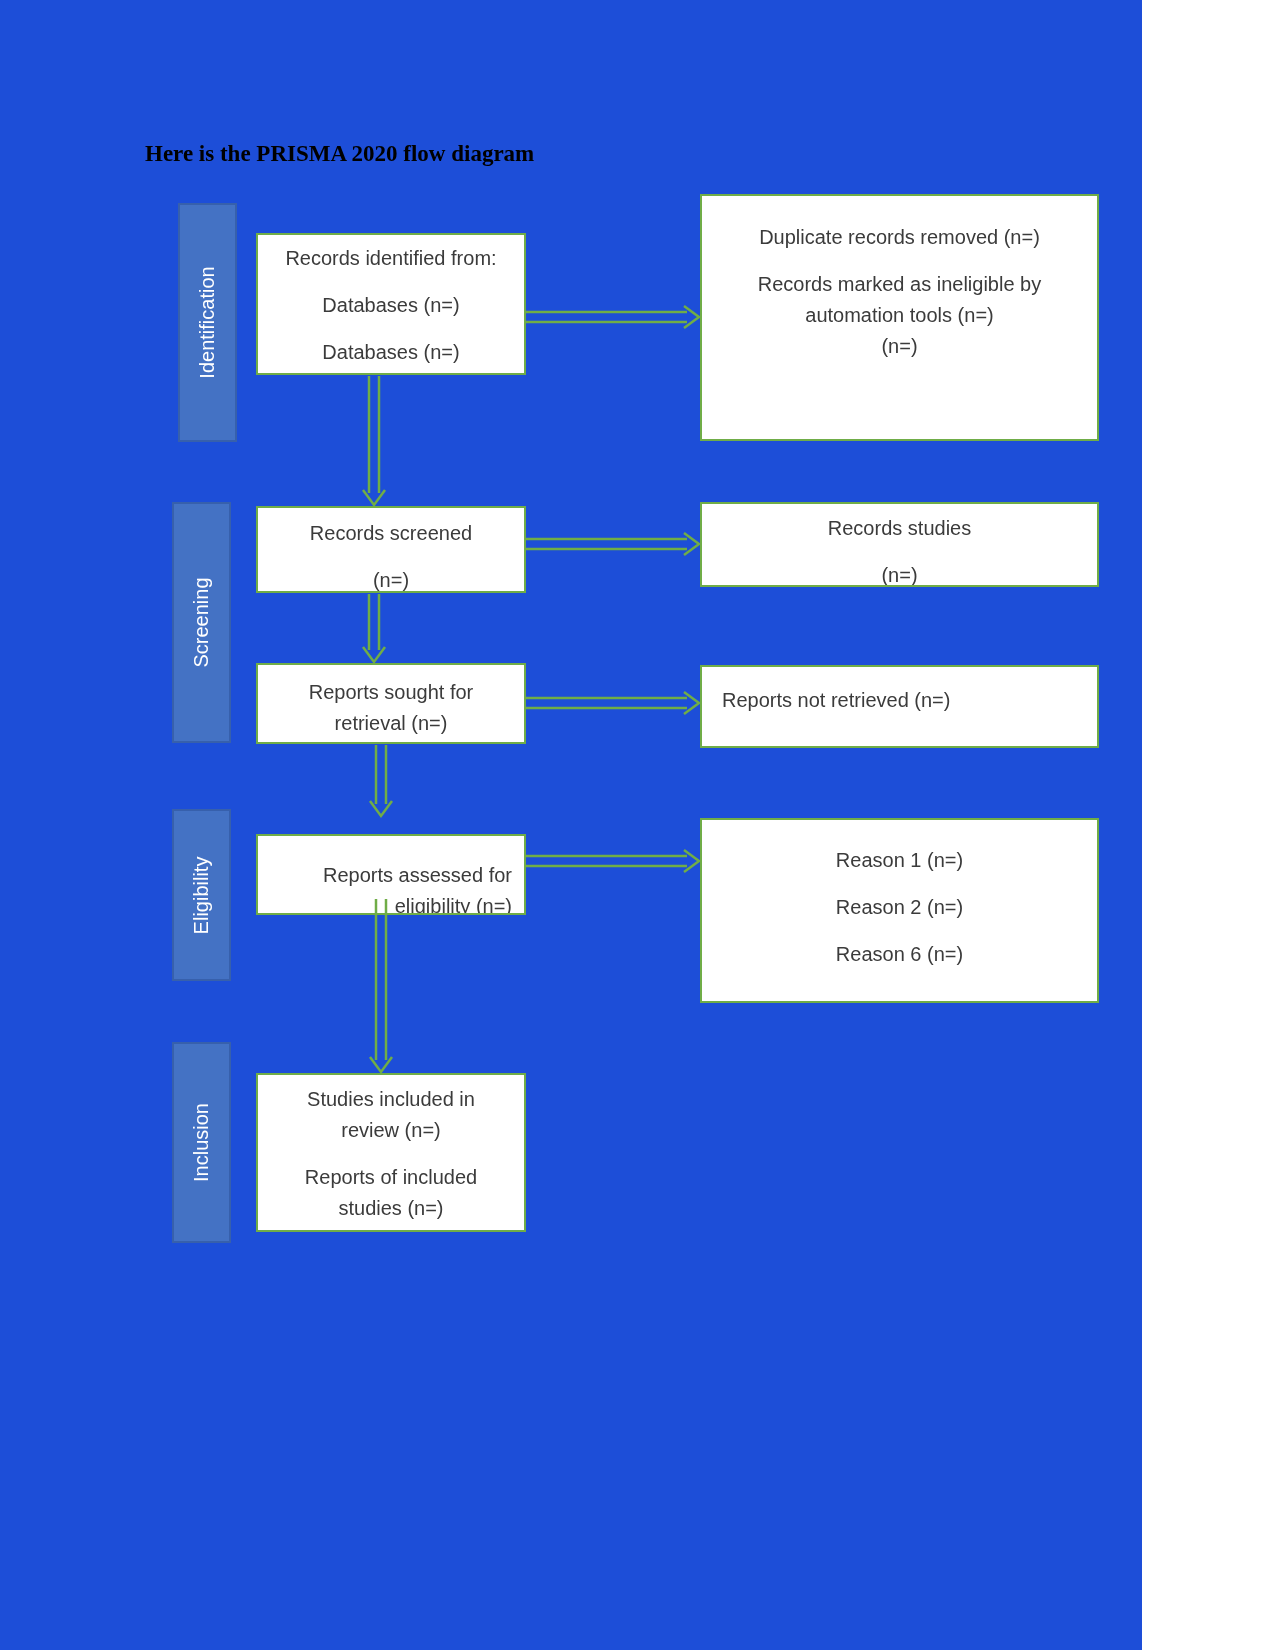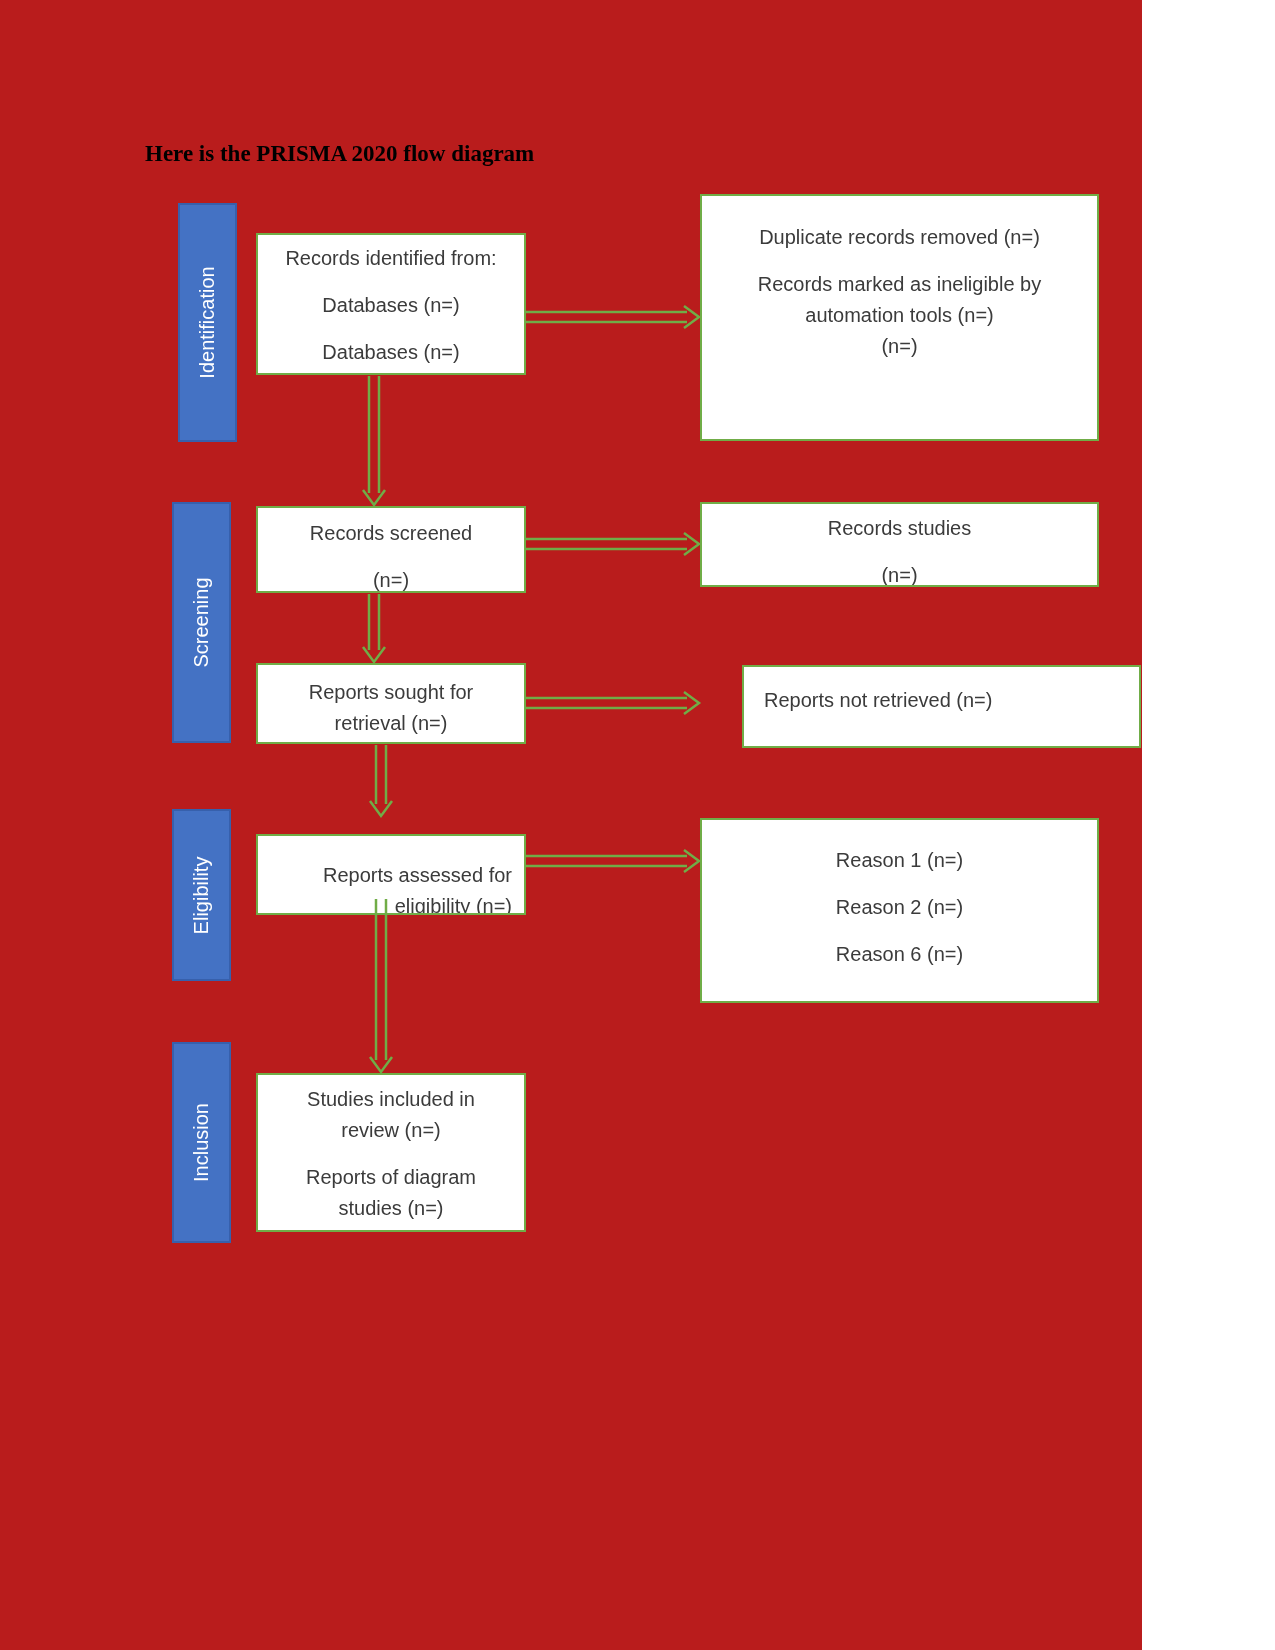--- a/index.html
+++ b/index.html
@@ -1,20 +1,20 @@
 <!DOCTYPE html>
 <html><head>
 <meta charset="utf-8">
 <style>
   html, body { margin: 0; padding: 0; background: #ffffff; }
   .page {
     position: relative;
     width: 1142px;
     height: 1650px;
-    background: #b91c1c;
+    background: #1d4ed8;
     font-family: "Liberation Sans", sans-serif;
     overflow: hidden;
   }
   .title {
     position: absolute;
     left: 145px;
     top: 141px;
     margin: 0;
     font-family: "Liberation Serif", serif;
     font-weight: bold;
@@ -46,21 +46,21 @@
     color: #3b3b3b;
     font-size: 20px;
     line-height: 31px;
     text-align: center;
     overflow: hidden;
     padding-left: 12px;
     padding-right: 12px;
   }
   .box .line { margin: 0; }
   .box .line.gap { margin-top: 16px; }
-  .box.align-left { text-align: left; padding-left: 20px; margin-left: 42px; }
+  .box.align-left { text-align: left; padding-left: 20px; }
   .arrow-layer {
     position: absolute;
     left: 0; top: 0;
     pointer-events: none;
   }
   .arrow-layer * { stroke: #70AD47; stroke-width: 2.5; fill: none; }
 </style>
 </head>
 <body>
 
@@ -98,21 +98,21 @@
   </div>
 
   <div class="box" style="left:256px; top:834px; width:270px; height:81px; padding-top:24px;text-align:right;">
     <div class="line">Reports assessed for</div>
     <div class="line">eligibility (n=)</div>
   </div>
 
   <div class="box" style="left:256px; top:1073px; width:270px; height:159px; padding-top:9px;">
     <div class="line">Studies included in</div>
     <div class="line">review (n=)</div>
-    <div class="line gap">Reports of diagram</div>
+    <div class="line gap">Reports of included</div>
     <div class="line">studies (n=)</div>
   </div>
 
   <div class="box" style="left:700px; top:194px; width:399px; height:247px; padding-top:10px;">
     <div class="line gap">Duplicate records removed (n=)</div>
     <div class="line gap">Records marked as ineligible by</div>
     <div class="line">automation tools (n=)</div>
     <div class="line">(n=)</div>
   </div>
 

